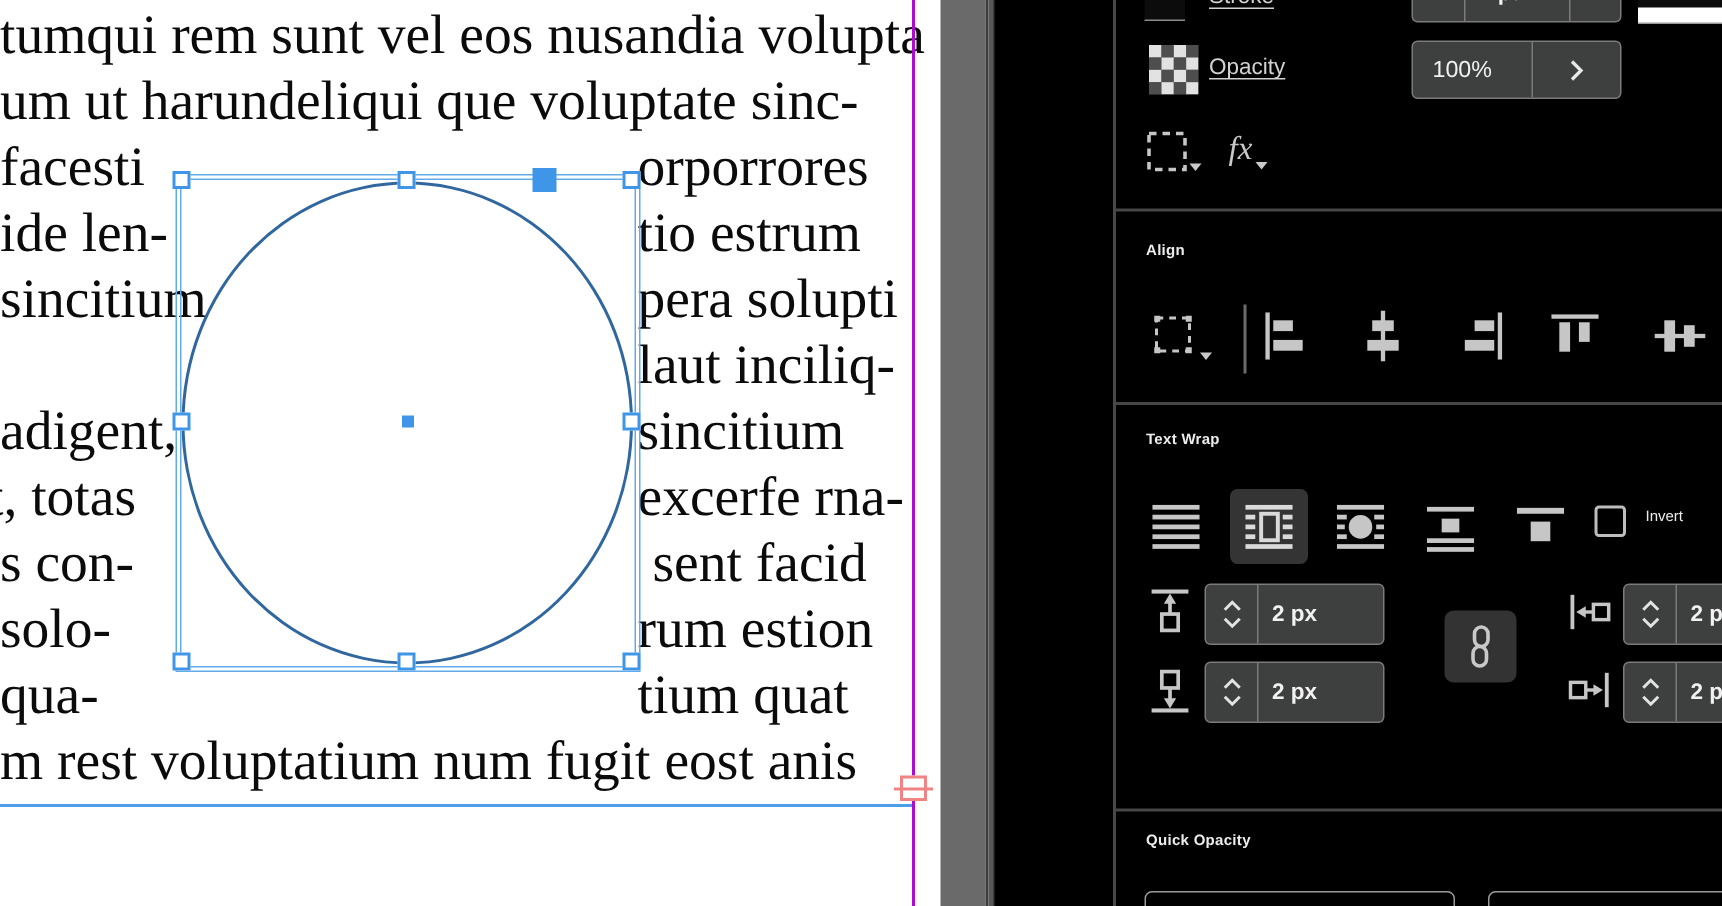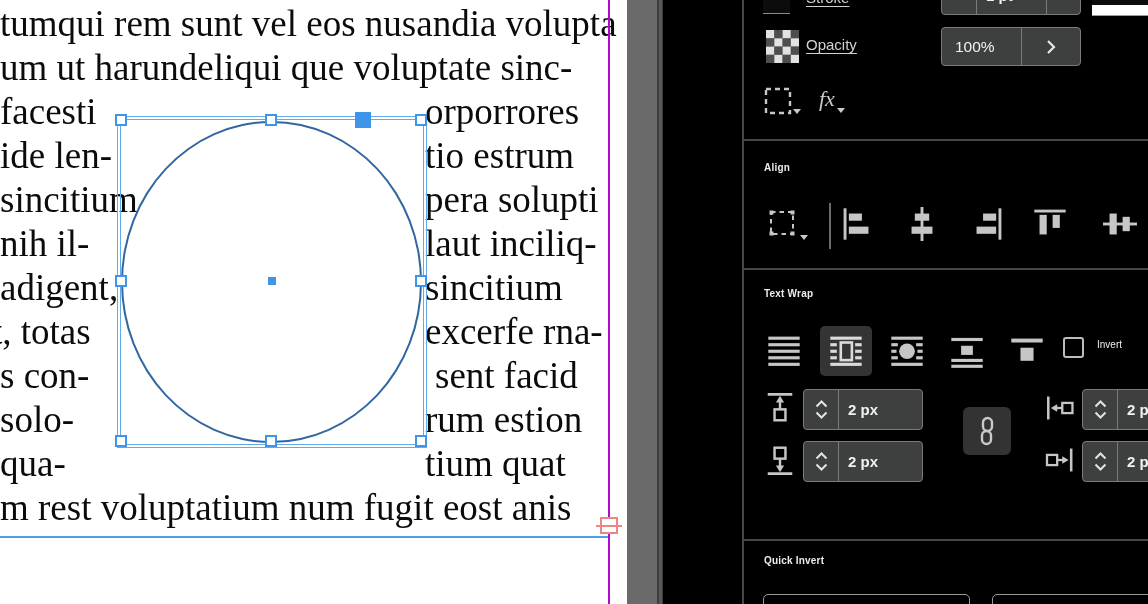--- a/index.html
+++ b/index.html
@@ -44,21 +44,20 @@
 
 <div id="screen">
 
   <div style="position:absolute;left:0;top:0;width:627px;height:604px;background:#fff;">
     <div class="frag" style="left:0;top:2px;">tumqui rem sunt vel eos nusandia volupta</div>
     <div class="frag" style="left:0;top:46px;">um ut harundeliqui que voluptate sinc-</div>
 
     <div class="frag" style="left:0;top:90px;">facesti</div>
     <div class="frag" style="left:0;top:134px;">ide len-</div>
     <div class="frag" style="left:0;top:178px;">sincitium</div>
-    <div class="frag" style="left:0;top:222px;">nih il-</div>
     <div class="frag" style="left:0;top:266px;">adigent,</div>
     <div class="frag" style="left:-8px;top:310px;">t, totas</div>
     <div class="frag" style="left:0;top:398px;">solo-</div>
     <div class="frag" style="left:0;top:354px;">s con-</div>
     <div class="frag" style="left:0;top:442px;">qua-</div>
 
     <div class="frag" style="left:425px;top:90px;">orporrores</div>
     <div class="frag" style="left:425px;top:134px;">tio estrum</div>
     <div class="frag" style="left:425px;top:178px;">pera solupti</div>
     <div class="frag" style="left:425px;top:222px;">laut inciliq-</div>
@@ -344,18 +343,18 @@
           </svg>
         <svg width="13" height="8" viewBox="0 0 13 8">
             <polyline points="1.5,1.5 6.5,6.5 11.5,1.5" fill="none" stroke="#e3e3e3" stroke-width="2"></polyline>
           </svg>
       </div>
       <div class="sval">2 px</div>
     </div>
 
     <div class="hdivider" style="left:80px;top:539px;"></div>
 
-    <div class="section-title" style="left:101px;top:555px;">Quick Invert</div>
+    <div class="section-title" style="left:101px;top:555px;">Quick Opacity</div>
     <div class="qbtn" style="left:100px;top:594px;width:207px;"></div>
     <div class="qbtn" style="left:329px;top:594px;width:200px;"></div>
   </div>
 
 </div>
 
 </body></html>

